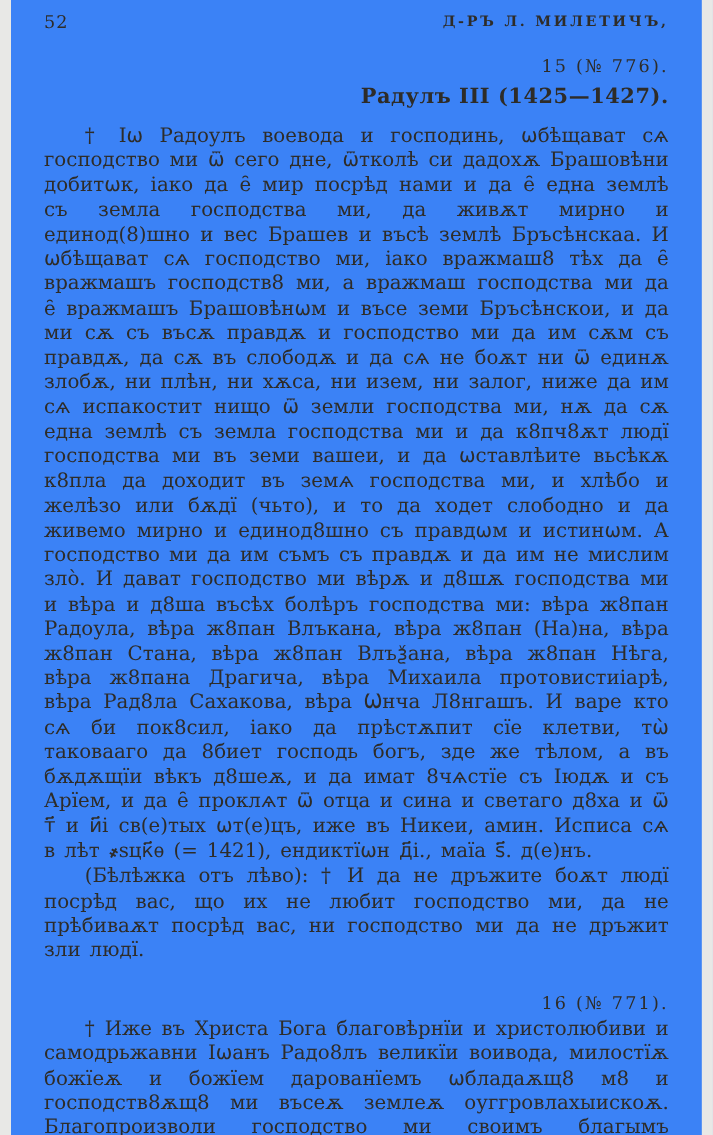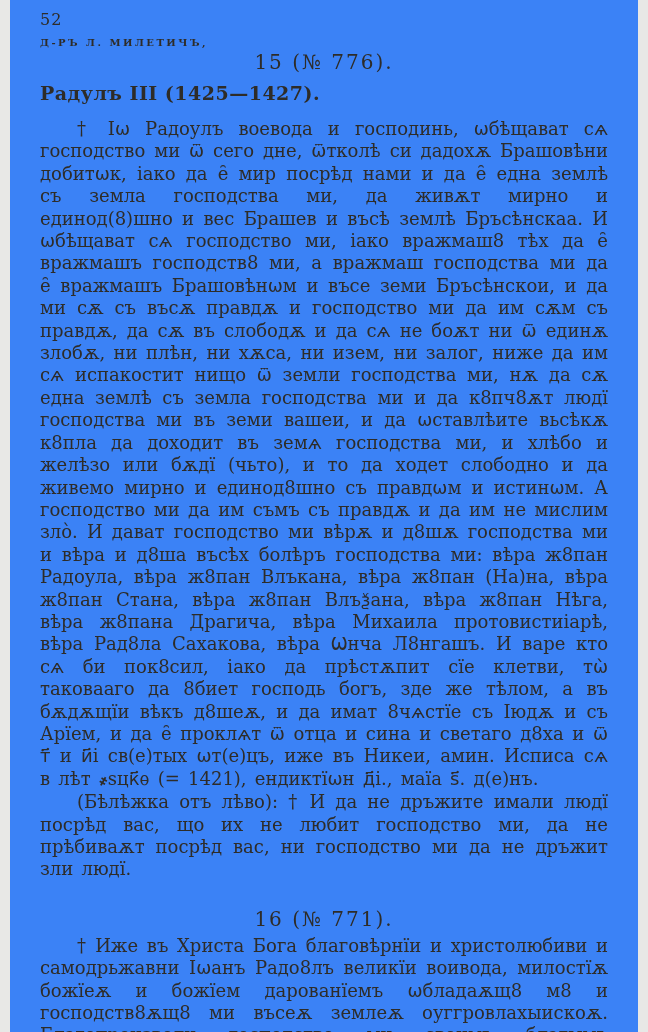--- a/index.html
+++ b/index.html
@@ -29,34 +29,33 @@
     left: 0;
     top: 0;
     font-size: 16px;
     letter-spacing: 1px;
   }
   .running-header {
     position: absolute;
     left: 0;
     right: 0;
     top: 3px;
-    text-align: left;
-    font-size: 10px;
+    text-align: right;
+    font-size: 13px;
     font-weight: bold;
     letter-spacing: 2.5px;
-    margin-top: 24px;
   }
   .section-number {
-    text-align: center;
-    font-size: 20px;
+    text-align: right;
+    font-size: 16px;
     letter-spacing: 2px;
     margin: 14px 0 8px 0;
   }
   .doc-title {
-    text-align: left;
+    text-align: right;
     font-size: 19px;
     font-weight: bold;
     letter-spacing: 0.5px;
     margin: 0 0 14px 0;
   }
   .body-text {
     font-size: 18px;
     line-height: 22.4px;
     text-align: justify;
     text-indent: 37px;
@@ -81,19 +80,19 @@
     <span class="running-header">Д-РЪ Л. МИЛЕТИЧЪ,</span>
   </div>
 
   <div class="section-number">15 (№ 776).</div>
 
   <div class="doc-title">Радулъ III (1425—1427).</div>
 
   <p class="body-text">† Іѡ Радоулъ воевода и господинь, ѡбѣщават сѧ господство ми ѿ сего дне, ѿтколѣ си дадохѫ Брашовѣни добитѡк, іако да е̑ мир посрѣд нами и да е̑ една землѣ съ земла господства ми, да живѫт мирно и единод(8)шно и вес Брашев и въсѣ землѣ Бръсѣнскаа. И ѡбѣщават сѧ господство ми, іако вражмаш8 тѣх да е̑ вражмашъ господств8 ми, а вражмаш господства ми да е̑ вражмашъ Брашовѣнѡм и въсе земи Бръсѣнскои, и да ми сѫ съ въсѫ правдѫ и господство ми да им сѫм съ правдѫ, да сѫ въ слободѫ и да сѧ не боѫт ни ѿ единѫ злобѫ, ни плѣн, ни хѫса, ни изем, ни залог, ниже да им сѧ испакостит нищо ѿ земли господства ми, нѫ да сѫ една землѣ съ земла господства ми и да к8пч8ѫт людї господства ми въ земи вашеи, и да ѡставлѣите вьсѣкѫ к8пла да доходит въ земѧ господства ми, и хлѣбо и желѣзо или бѫдї (чьто), и то да ходет слободно и да живемо мирно и единод8шно съ правдѡм и истинѡм. А господство ми да им съмъ съ правдѫ и да им не мислим зло̀. И дават господство ми вѣрѫ и д8шѫ господства ми и вѣра и д8ша въсѣх болѣръ господства ми: вѣра ж8пан Радоула, вѣра ж8пан Влъкана, вѣра ж8пан (На)на, вѣра ж8пан Стана, вѣра ж8пан Влъѯана, вѣра ж8пан Нѣга, вѣра ж8пана Драгича, вѣра Михаила протовистиіарѣ, вѣра Рад8ла Сахакова, вѣра Ѡнча Л8нгашъ. И варе кто сѧ би пок8сил, іако да прѣстѫпит сїе клетви, тѡ̀ таковааго да 8биет господь богъ, зде же тѣлом, а въ бѫдѫщїи вѣкъ д8шеѫ, и да имат 8чѧстїе съ Іюдѫ и съ Арїем, и да е̑ проклѧт ѿ отца и сина и светаго д8ха и ѿ т҃ и и҃і св(е)тых ѡт(е)цъ, иже въ Никеи, амин. Исписа сѧ в лѣт ҂ѕцк҃ѳ (= 1421), ендиктїѡн д҃і., маїа ѕ҃. д(е)нъ.</p>
 
 
-  <p class="body-text">(Бѣлѣжка отъ лѣво): † И да не дръжите имали людї посрѣд вас, що их не любит господство ми, да не прѣбиваѫт посрѣд вас, ни господство ми да не дръжит зли людї.</p>
+  <p class="body-text">(Бѣлѣжка отъ лѣво): † И да не дръжите боѫт людї посрѣд вас, що их не любит господство ми, да не прѣбиваѫт посрѣд вас, ни господство ми да не дръжит зли людї.</p>
 
   <div class="section-number section16-heading">16 (№ 771).</div>
 
   <p class="body-text">† Иже въ Христа Бога благовѣрнїи и христолюбиви и самодрьжавни Іѡанъ Радо8лъ великїи воивода, милостїѫ божїеѫ и божїем дарованїемъ ѡбладаѫщ8 м8 и господств8ѫщ8 ми въсеѫ землеѫ оуггровлахыискоѫ. Благопроизволи господство ми своимъ благымъ произволенїемъ, чистим и свѣтлим ср(ъ)дцемъ, и даровах сьи въсеч(ь)стны и благоѡбразнїи и прѣпочтанїи, иже над въсѣми части и даровъ настоѫщи хрисов8л господства ми. И исплъних прошенїе пръгаремъ Брашевскым, понеже просихѫ господство ми, іако да имъ поновим и да имъ 8твръдим закони, що сѧ имали ѿ прѣрѡдїтели господства ми за к8меркы по въсѣхъ тръговѡх, по земли</p>
 
 </div>
 
 </body></html>

